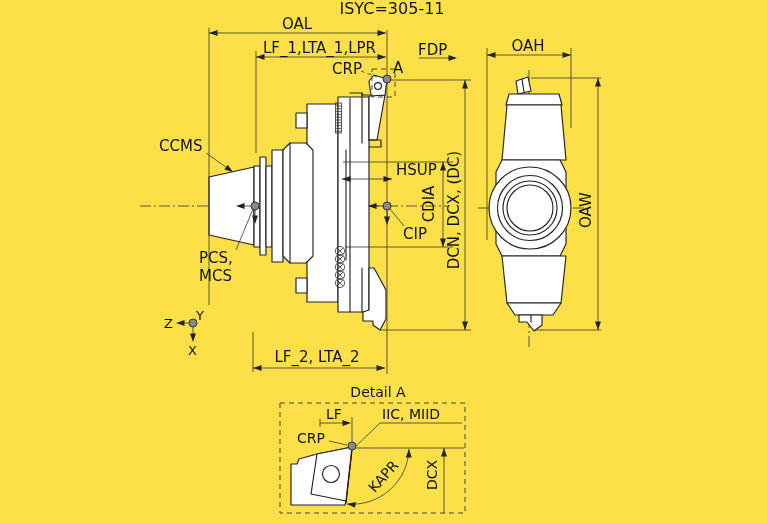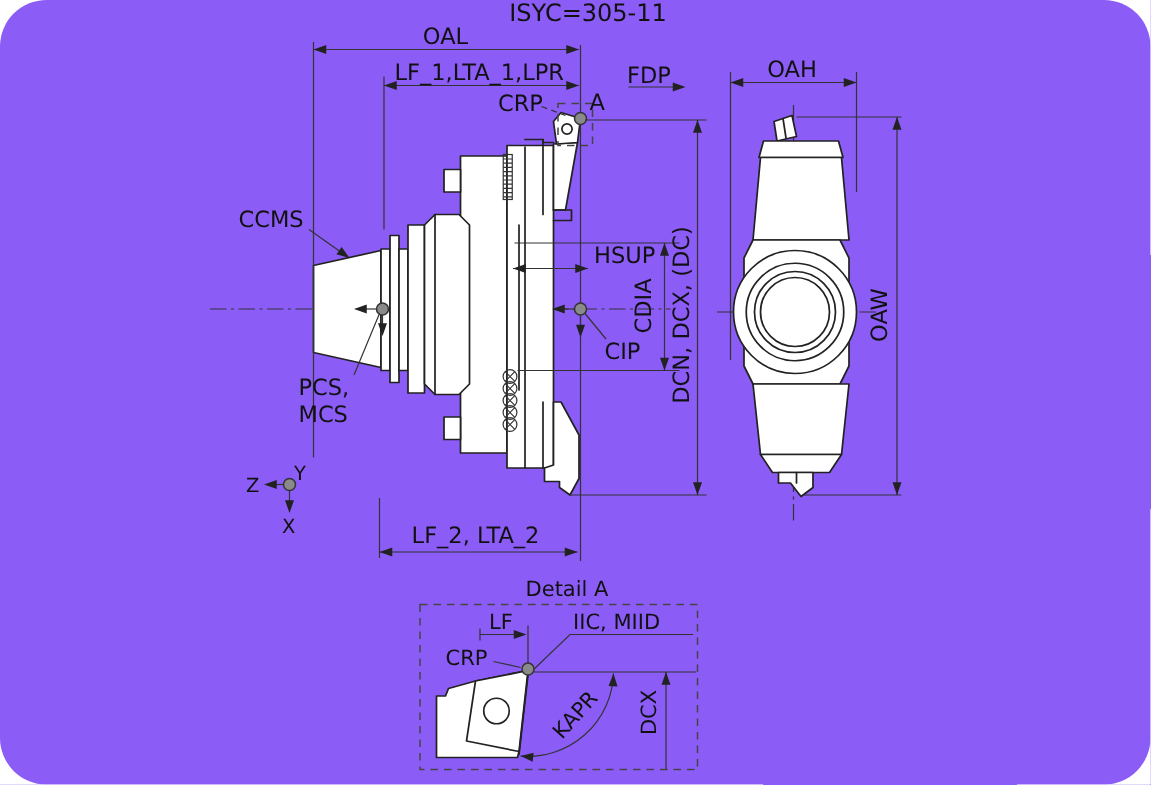--- a/index.html
+++ b/index.html
@@ -1,17 +1,17 @@
 <!DOCTYPE html>
 <html><head>
 <meta charset="utf-8">
 <style>
   html,body{margin:0;padding:0;background:#fff;}
-  .stage{position:relative;width:767px;height:523px;background:#8b5cf6;overflow:hidden;
-         font-family:"DejaVu Sans",sans-serif;border-radius:31px;}
+  .stage{position:relative;width:767px;height:523px;background:#fde047;overflow:hidden;
+         font-family:"DejaVu Sans",sans-serif;}
   svg{display:block}
   svg text{font-family:"DejaVu Sans",sans-serif;fill:#111;}
   .ol{fill:none;stroke:#222;stroke-width:1.15;stroke-linejoin:round;stroke-linecap:round;}
   .olw{fill:#fff;stroke:#222;stroke-width:1.15;stroke-linejoin:round;}
   .thin{fill:none;stroke:#333;stroke-width:0.8;}
   .cl{fill:none;stroke:#333;stroke-width:0.8;stroke-dasharray:11 3 2 3;}
   .ldash{fill:none;stroke:#333;stroke-width:0.8;stroke-dasharray:4 3;}
   .bdash{fill:none;stroke:#444;stroke-width:1;stroke-dasharray:5 4;}
   .ah{fill:#222;stroke:none;}
   .pt{fill:#8a8a8a;stroke:#333;stroke-width:1;}

